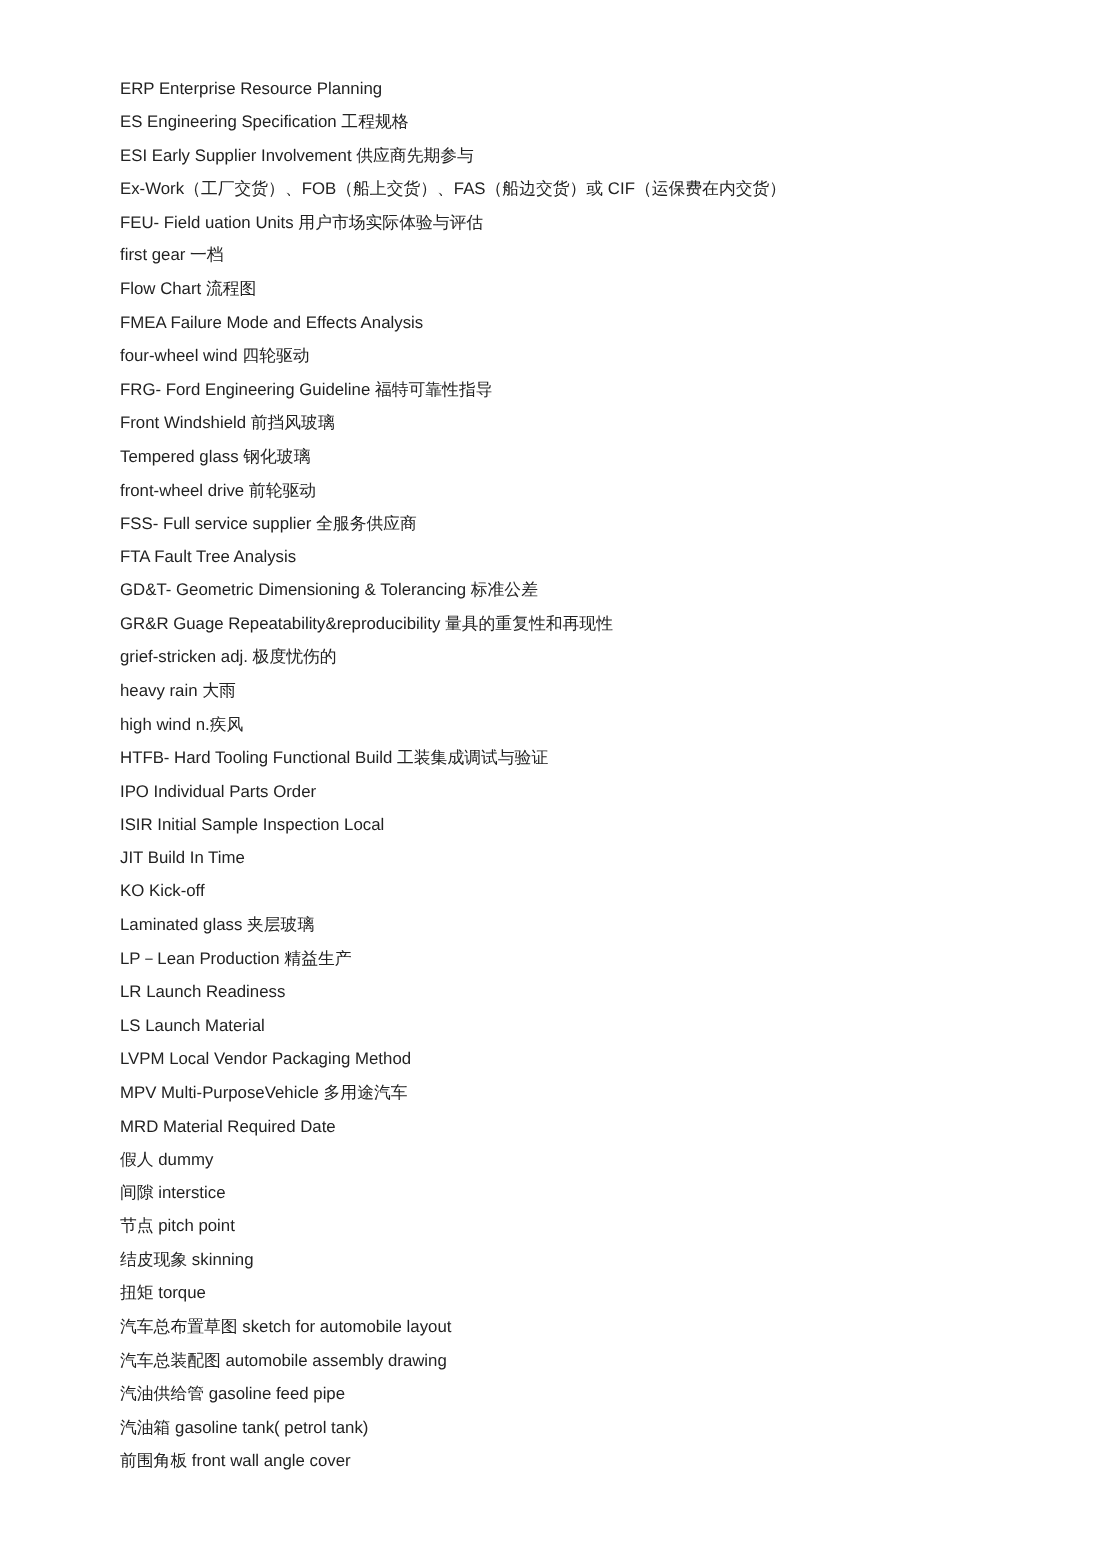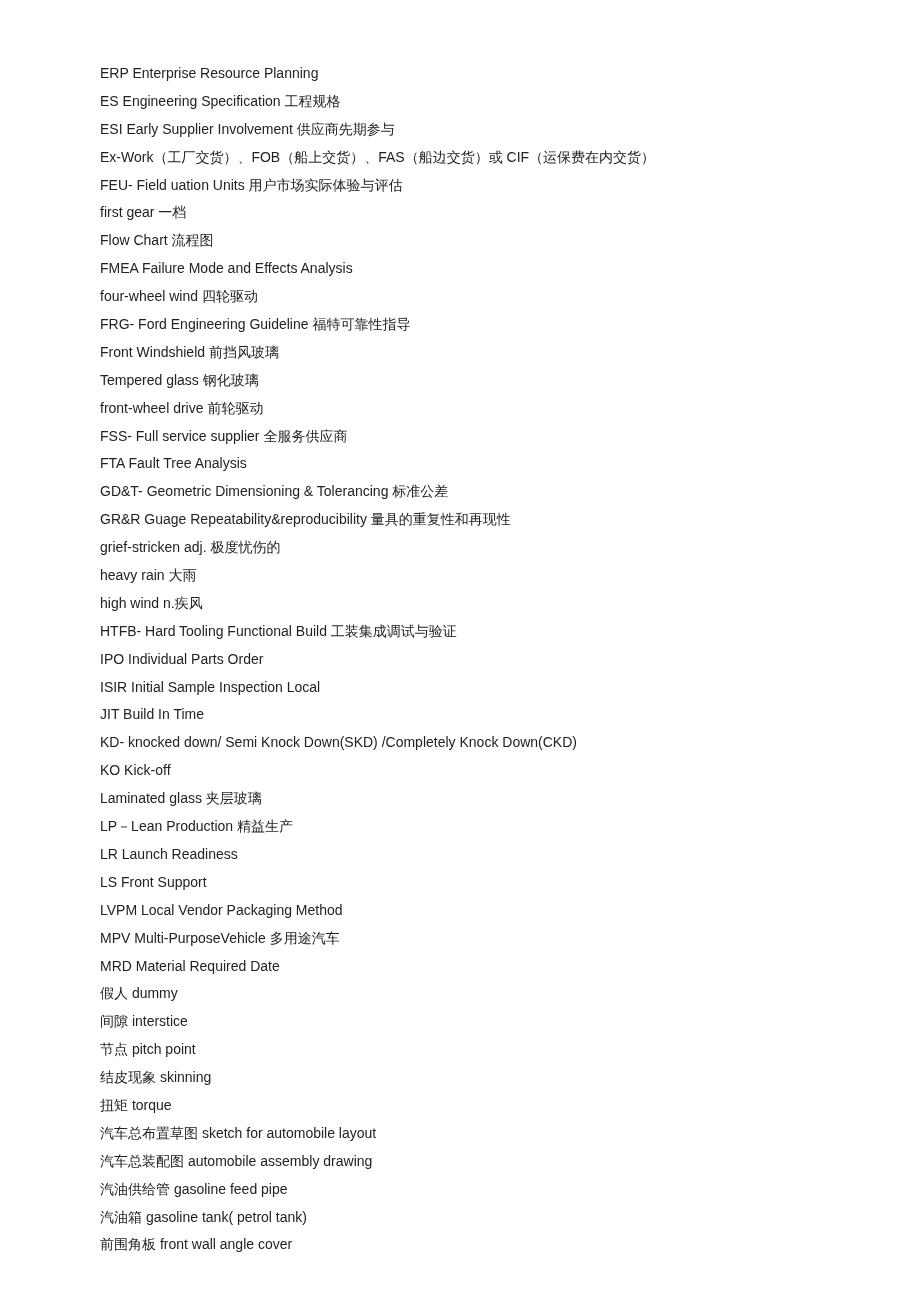--- a/index.html
+++ b/index.html
@@ -44,26 +44,25 @@
     <li>FTA Fault Tree Analysis</li>
     <li>GD&amp;T- Geometric Dimensioning &amp; Tolerancing  标准公差</li>
     <li>GR&amp;R Guage Repeatability&amp;reproducibility 量具的重复性和再现性</li>
     <li>grief-stricken adj. 极度忧伤的</li>
     <li>heavy rain  大雨</li>
     <li>high wind n.疾风</li>
     <li>HTFB- Hard Tooling Functional Build  工装集成调试与验证</li>
     <li>IPO Individual Parts Order</li>
     <li>ISIR Initial Sample Inspection Local</li>
     <li>JIT Build In Time</li>
-    <li>KD- knocked down/ Semi Knock Down(SKD) /Completely Knock Down(CKD)</li>
     <li>KO Kick-off</li>
     <li>Laminated glass   夹层玻璃</li>
     <li>LP－Lean Production  精益生产</li>
     <li>LR   Launch Readiness</li>
-    <li>LS Front Support</li>
+    <li>LS Launch Material</li>
     <li>LVPM   Local Vendor Packaging Method</li>
     <li>MPV Multi-PurposeVehicle 多用途汽车</li>
     <li>MRD Material Required Date</li>
     <li>假人 dummy</li>
     <li>间隙  interstice</li>
     <li>节点 pitch point</li>
     <li>结皮现象 skinning</li>
     <li>扭矩 torque</li>
     <li>汽车总布置草图 sketch for automobile layout</li>
     <li>汽车总装配图 automobile assembly drawing</li>

